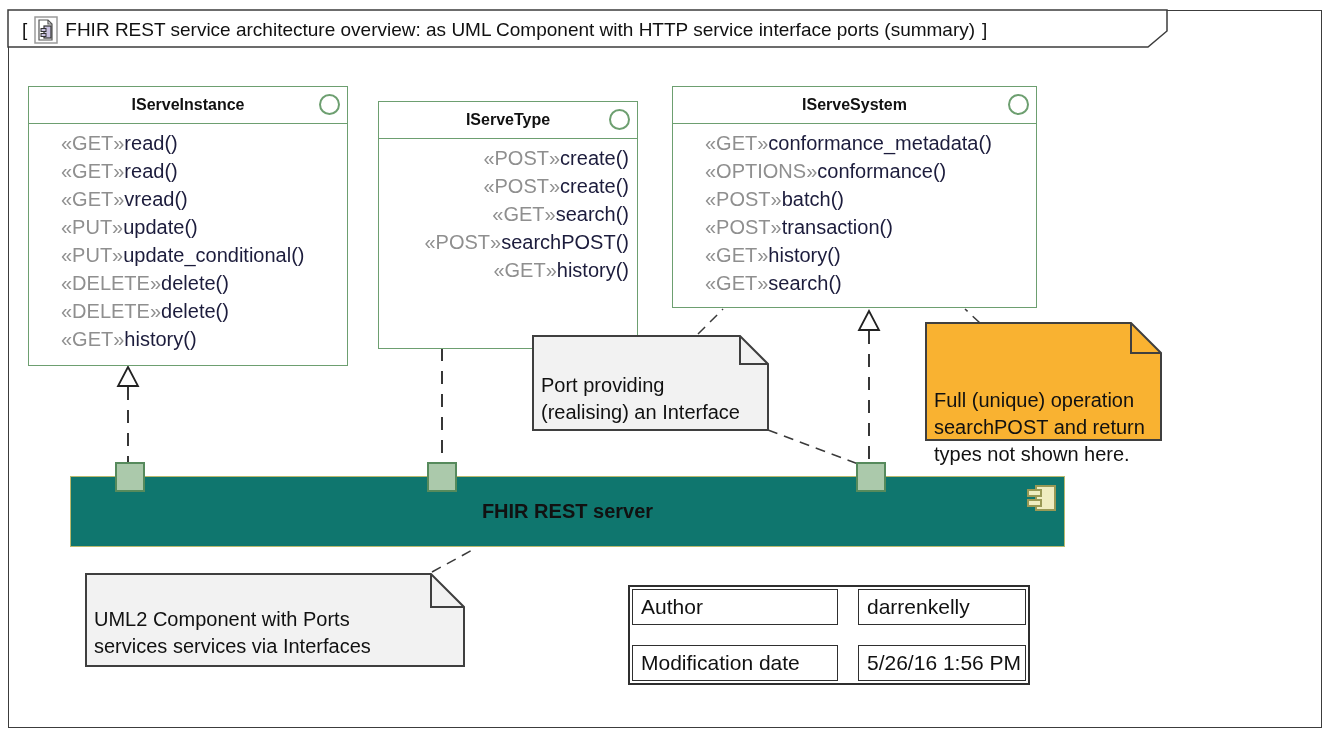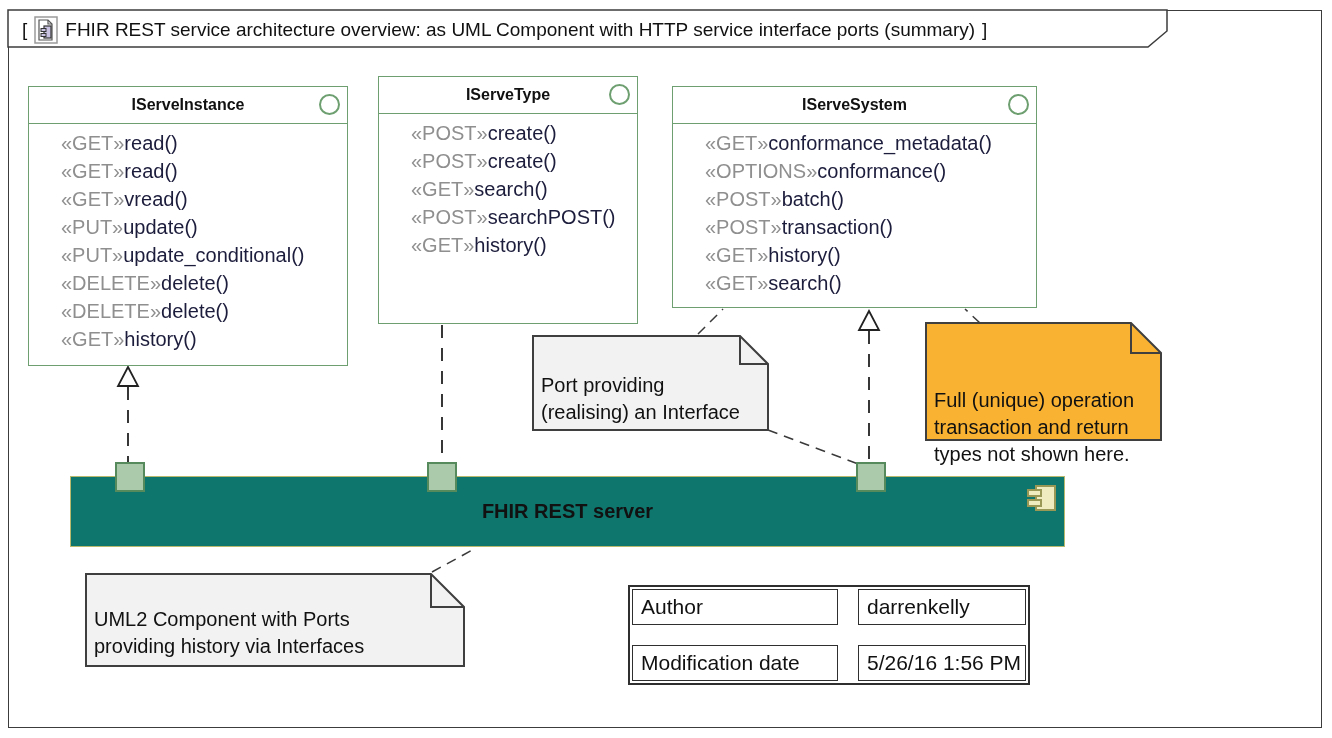--- a/index.html
+++ b/index.html
@@ -119,21 +119,21 @@
         <div class="method"><span class="stereo">«PUT»</span><span class="mname">update_conditional()</span></div>
 
         <div class="method"><span class="stereo">«DELETE»</span><span class="mname">delete()</span></div>
 
         <div class="method"><span class="stereo">«DELETE»</span><span class="mname">delete()</span></div>
 
         <div class="method"><span class="stereo">«GET»</span><span class="mname">history()</span></div>
       </div>
   </div>
 
-  <div class="content iface" style="left:378px;top:76px;width:260px;height:248px;">
+  <div class="content iface" style="left:378px;top:101px;width:260px;height:248px;text-align:right;">
     <div class="iface-header">
       <span>IServeType</span>
       <span class="ball"></span>
     </div>
     <div class="methods">
 
         <div class="method"><span class="stereo">«POST»</span><span class="mname">create()</span></div>
 
         <div class="method"><span class="stereo">«POST»</span><span class="mname">create()</span></div>
 
@@ -190,33 +190,33 @@
     </div>
   </div>
 
   <div class="note content" style="left:925px;top:322px;width:237px;height:119px;">
     <svg width="237" height="119">
       <polygon points="1,1 206,1 236,31 236,118 1,118" fill="#f9b231" stroke="#3f3f3f" stroke-width="2"></polygon>
       <polyline points="206,1 206,31 236,31" fill="none" stroke="#3f3f3f" stroke-width="2"></polyline>
     </svg>
     <div class="note-text" style="top:48px;margin-top:17px;">
       <div>Full (unique) operation</div>
-      <div>transaction and return</div>
+      <div>searchPOST and return</div>
       <div>types not shown here.</div>
     </div>
   </div>
 
   <div class="note content" style="left:85px;top:573px;width:380px;height:76px;">
     <svg width="380" height="94">
       <polygon points="1,1 346,1 379,34 379,93 1,93" fill="#f2f2f2" stroke="#3f3f3f" stroke-width="2"></polygon>
       <polyline points="346,1 346,34 379,34" fill="none" stroke="#3f3f3f" stroke-width="2"></polyline>
     </svg>
     <div class="note-text" style="top:33px;">
       <div>UML2 Component with Ports</div>
-      <div>providing history via Interfaces</div>
+      <div>services services via Interfaces</div>
     </div>
   </div>
 
   <div class="content info-table">
     <div class="info-cell">Author</div>
     <div class="info-cell">darrenkelly</div>
     <div class="info-cell">Modification date</div>
     <div class="info-cell">5/26/16 1:56 PM</div>
   </div>
 

